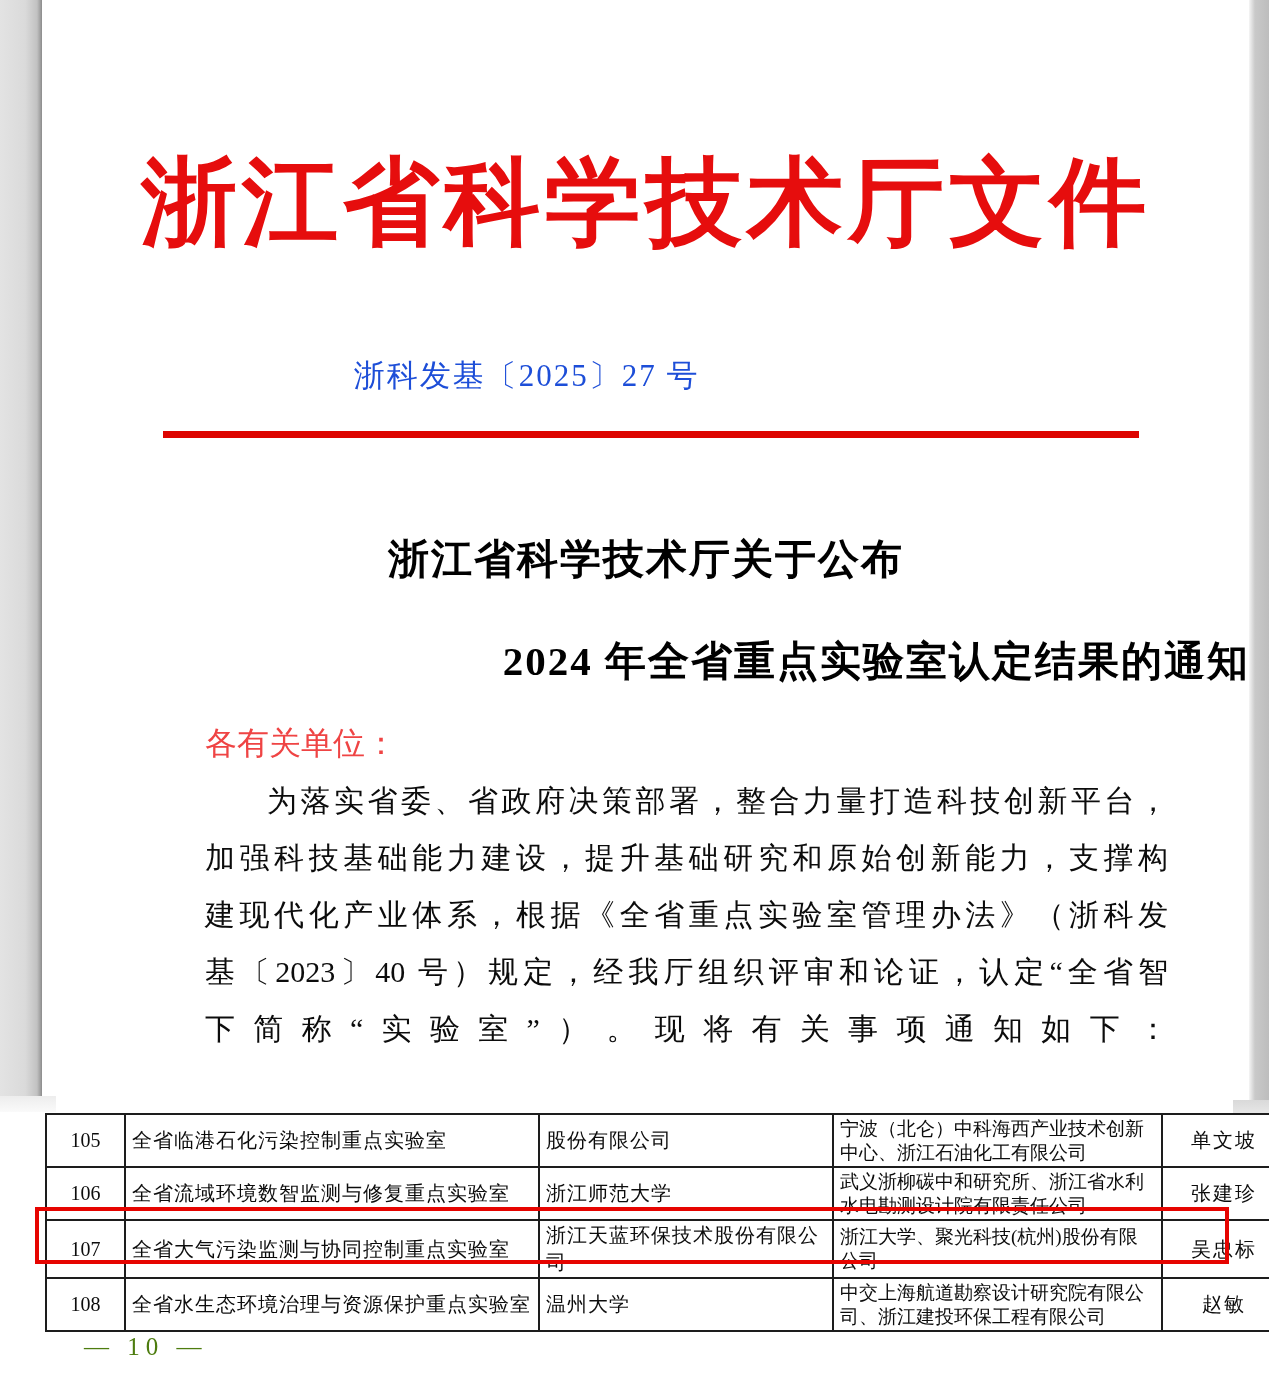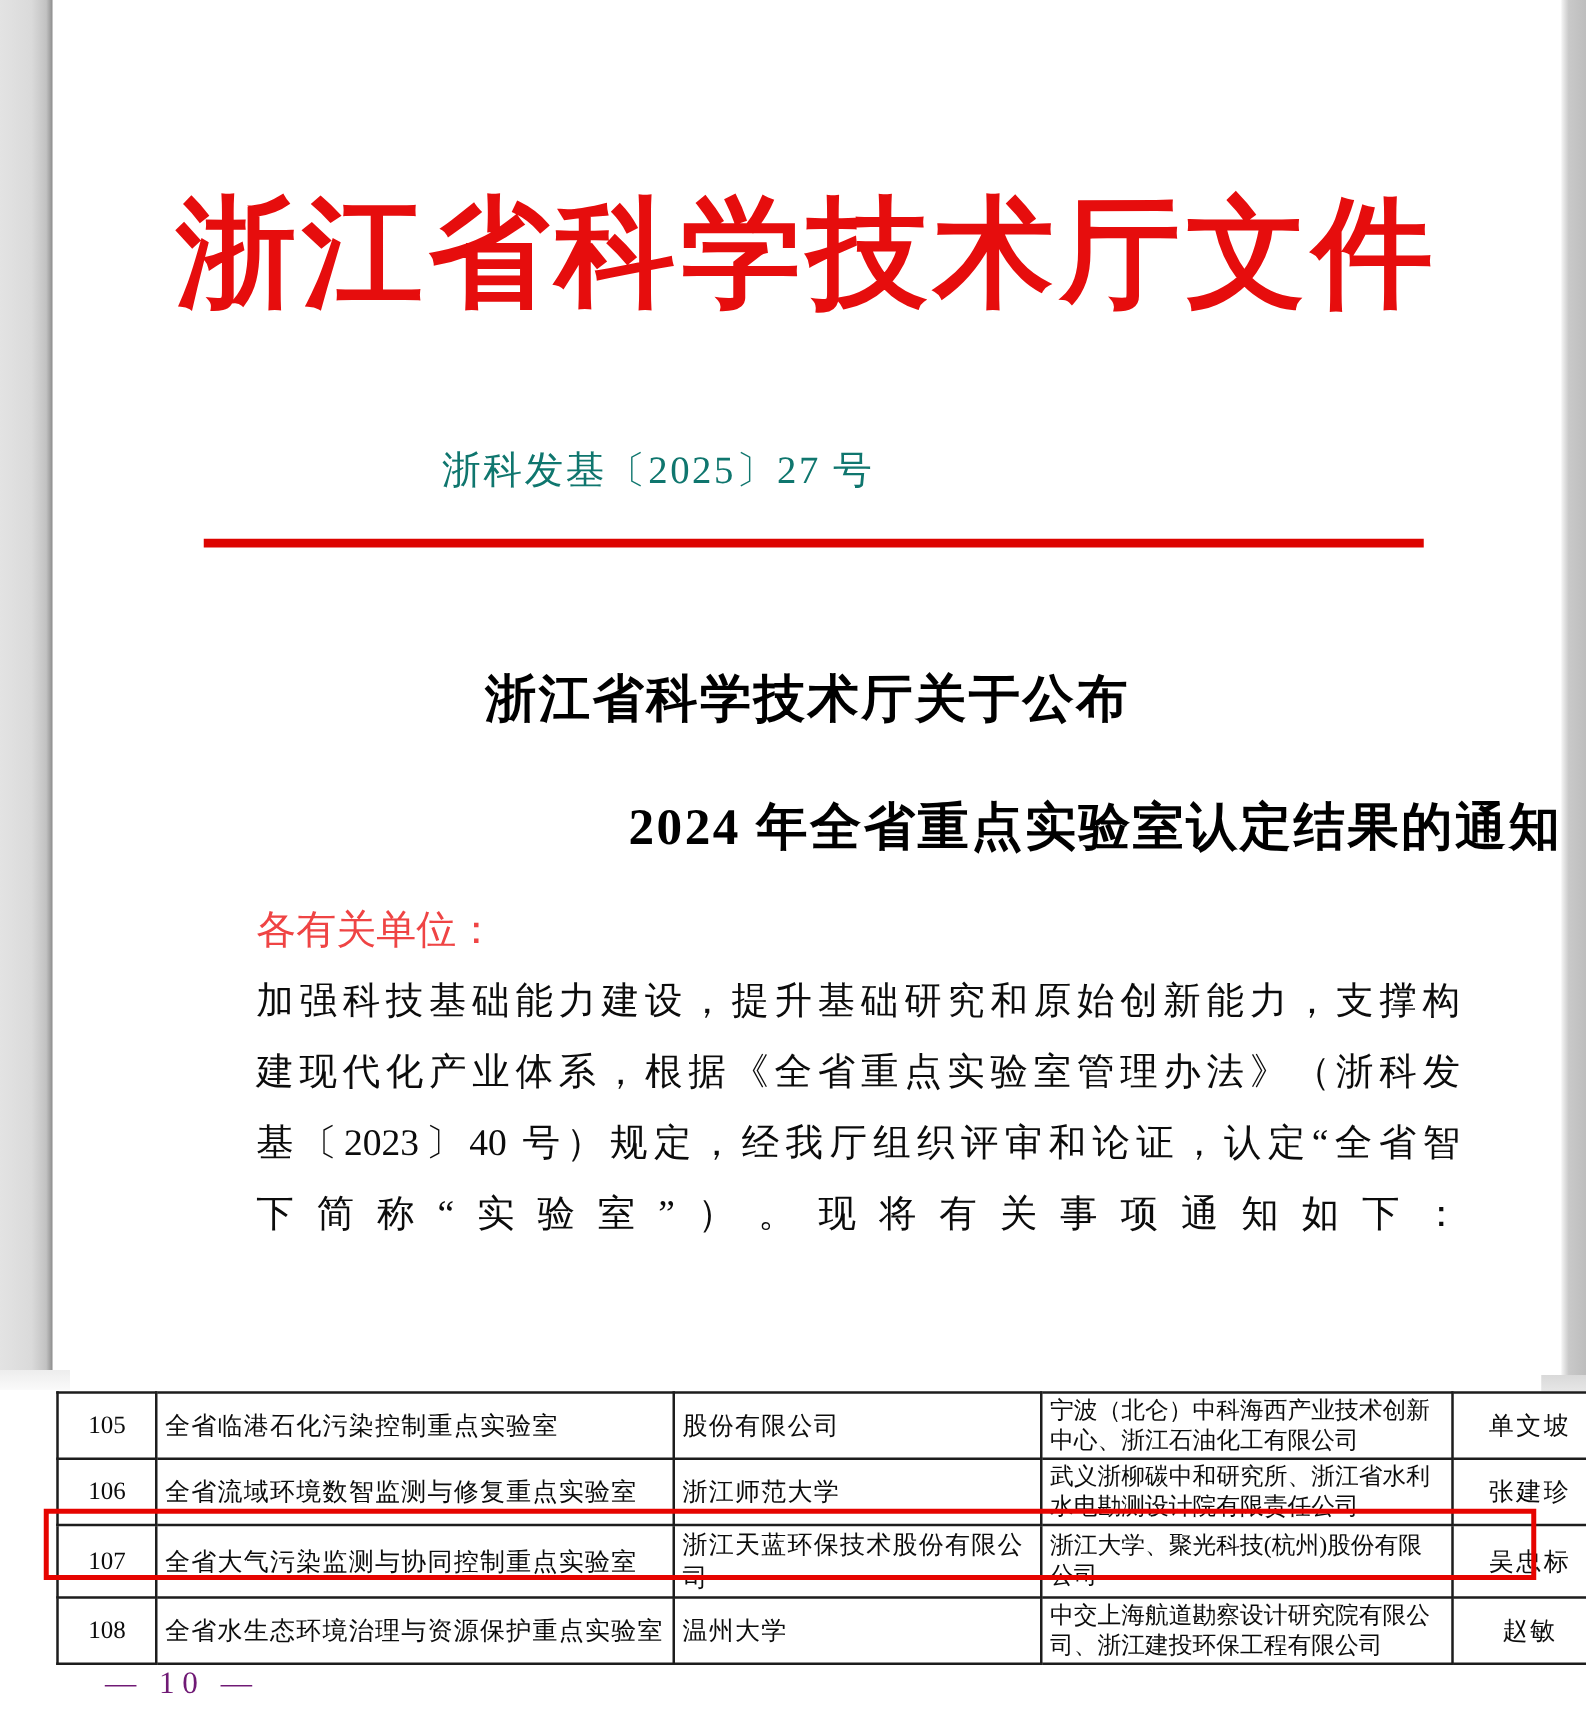--- a/index.html
+++ b/index.html
@@ -31,21 +31,21 @@
   .header-title{
     position:absolute;left:42px;top:148px;width:1208px;
     text-align:center;
     font-size:96px;line-height:110px;font-weight:900;
     letter-spacing:5px;
     color:#e60d0d;
     white-space:nowrap;
   }
   .doc-number{
     position:absolute;left:42px;top:356px;width:969px;
-    text-align:center;font-size:31px;line-height:40px;color:#0f766e;
+    text-align:center;font-size:31px;line-height:40px;color:#1d4ed8;
     letter-spacing:2px;
   }
   .red-rule{
     position:absolute;left:163px;top:431px;width:976px;height:7px;
     background:#dd0400;
   }
   .notice-title{
     position:absolute;left:42px;width:1208px;
     text-align:center;font-weight:bold;color:#000;
     font-size:41px;line-height:50px;letter-spacing:2px;white-space:nowrap;
@@ -85,21 +85,21 @@
   td.c-part{width:315px;font-size:19px;line-height:24px;padding-left:10px;padding-right:8px;border-radius:12px;}
   td.c-dir{width:110px;text-align:center;font-size:20px;letter-spacing:2px;}
   .highlight-box{
     position:absolute;left:35px;top:1207px;width:1186px;height:49px;
     border:4px solid #e60400;
     pointer-events:none;
     background:transparent;
   }
   .page-number{
     position:absolute;left:84px;top:1333px;
-    font-size:25px;color:#701a75;letter-spacing:6px;white-space:nowrap;
+    font-size:25px;color:#4d7c0f;letter-spacing:6px;white-space:nowrap;
   }
 </style>
 </head>
 <body>
 
 <div class="screen">
 
   <div class="edge-left"></div>
   <div class="edge-right"></div>
   <div class="seam-left"></div>
@@ -110,20 +110,21 @@
   <div class="doc-number">浙科发基〔2025〕27 号</div>
 
   <div class="red-rule"></div>
 
   <div class="notice-title l1">浙江省科学技术厅关于公布</div>
   <div class="notice-title l2">2024 年全省重点实验室认定结果的通知</div>
 
   <div class="salutation">各有关单位：</div>
 
   <div class="body-block">
+    <div class="bline indent">为落实省委、省政府决策部署，整合力量打造科技创新平台，</div>
     <div class="bline">加强科技基础能力建设，提升基础研究和原始创新能力，支撑构</div>
     <div class="bline">建现代化产业体系，根据《全省重点实验室管理办法》（浙科发</div>
     <div class="bline">基〔2023〕40 号）规定，经我厅组织评审和论证，认定“全省智</div>
     <div class="bline">下简称“实验室”）。现将有关事项通知如下：</div>
   </div>
 
   <table class="lab-table">
     <tbody>
       <tr>
         <td class="c-no">105</td>

